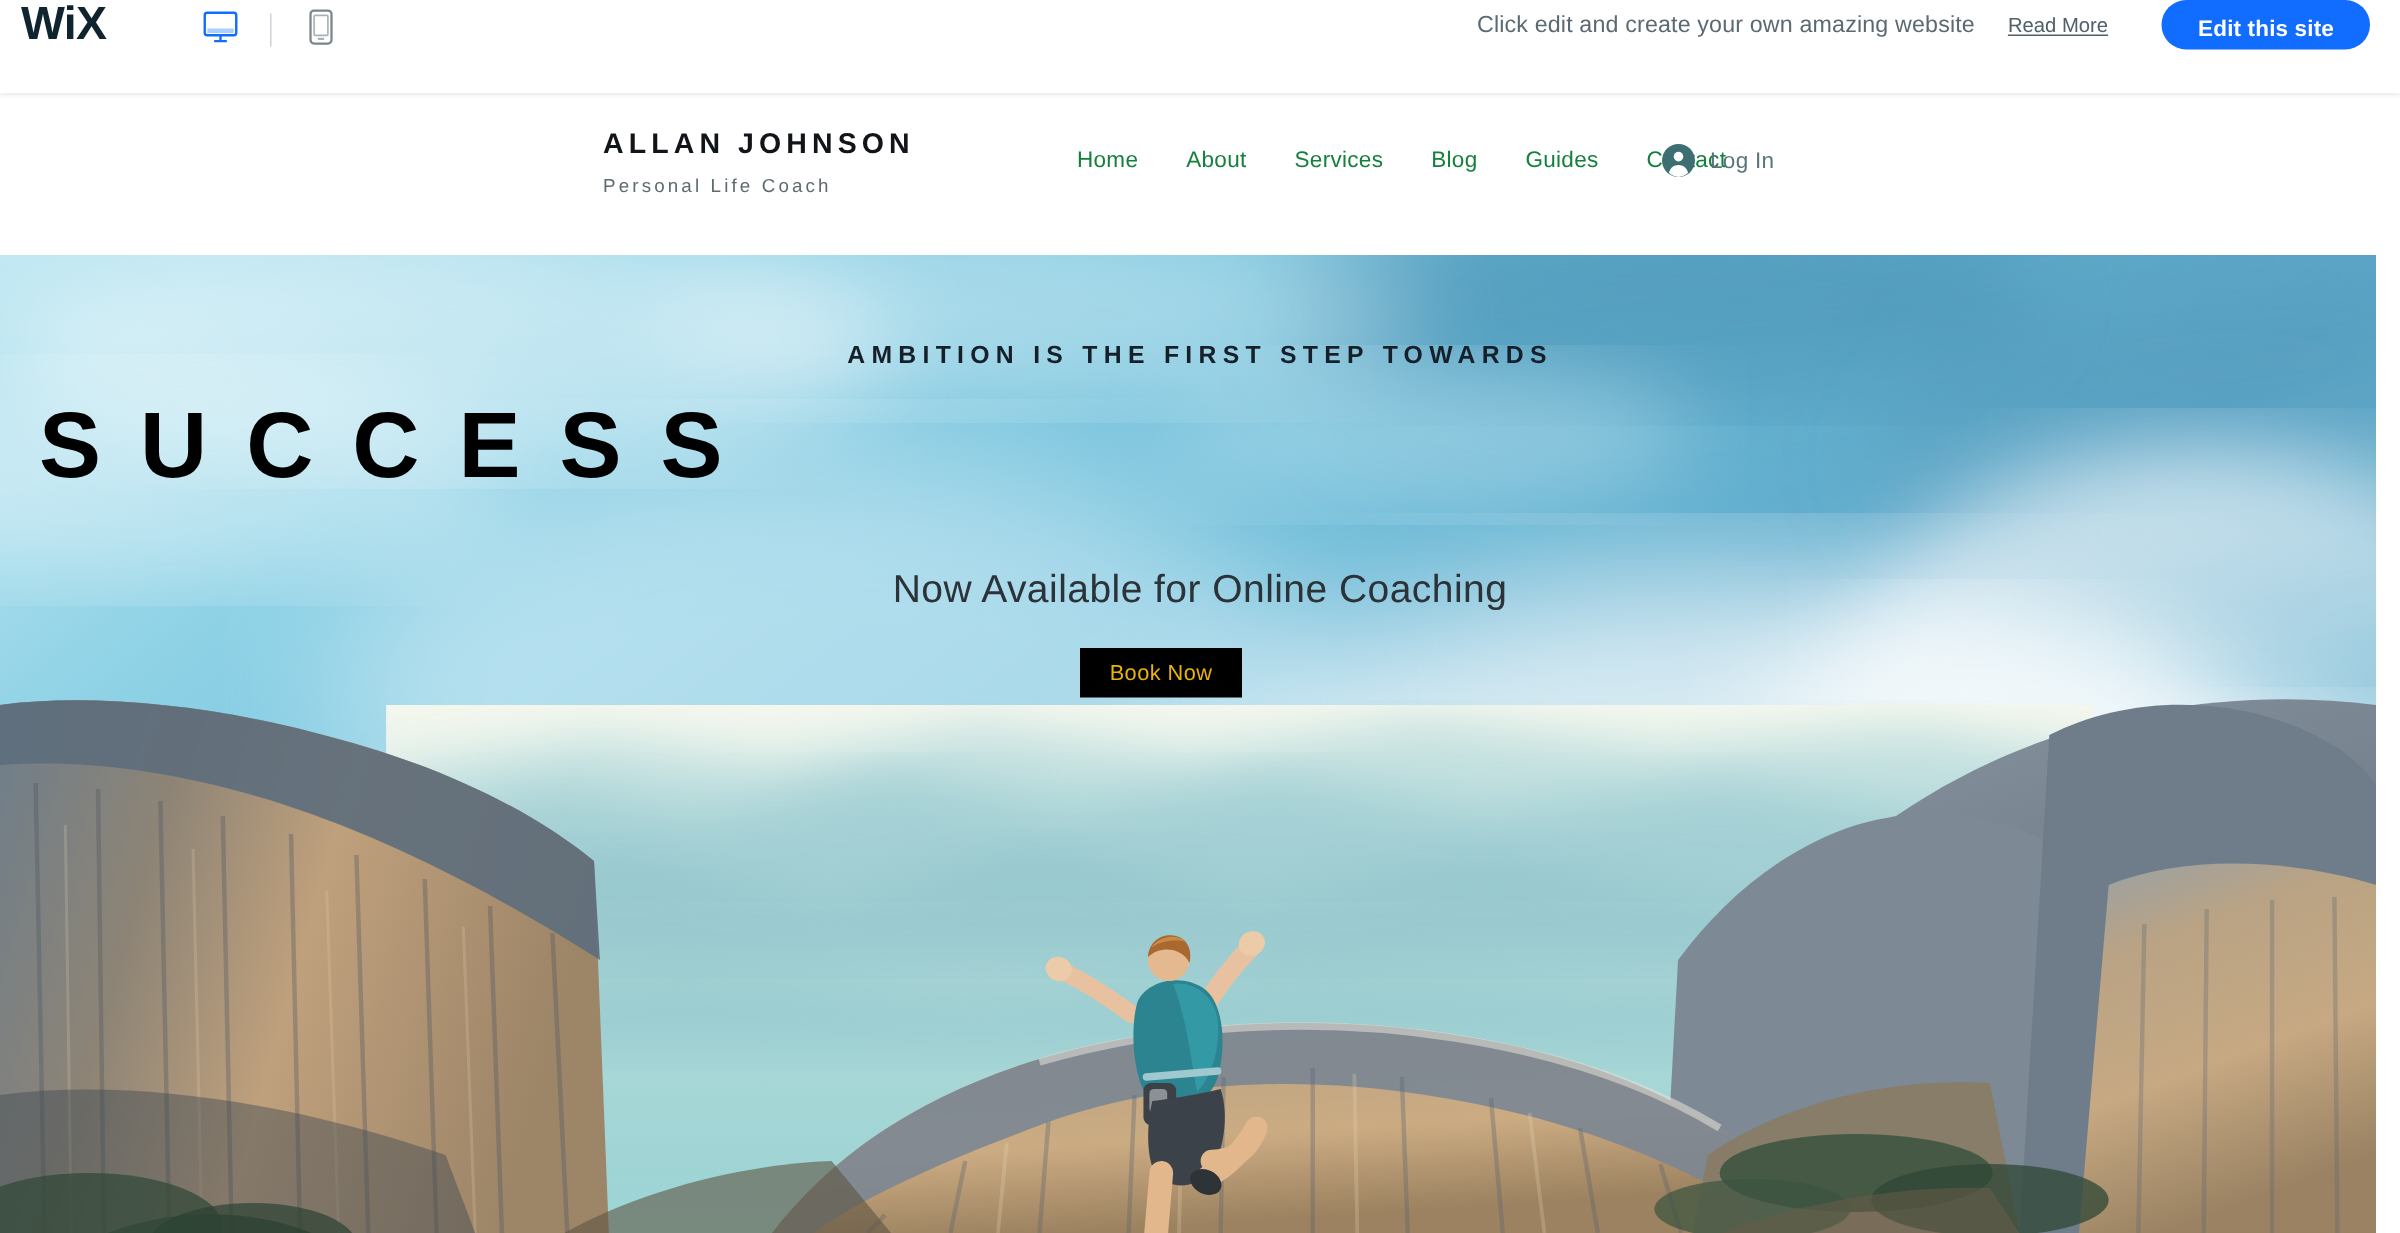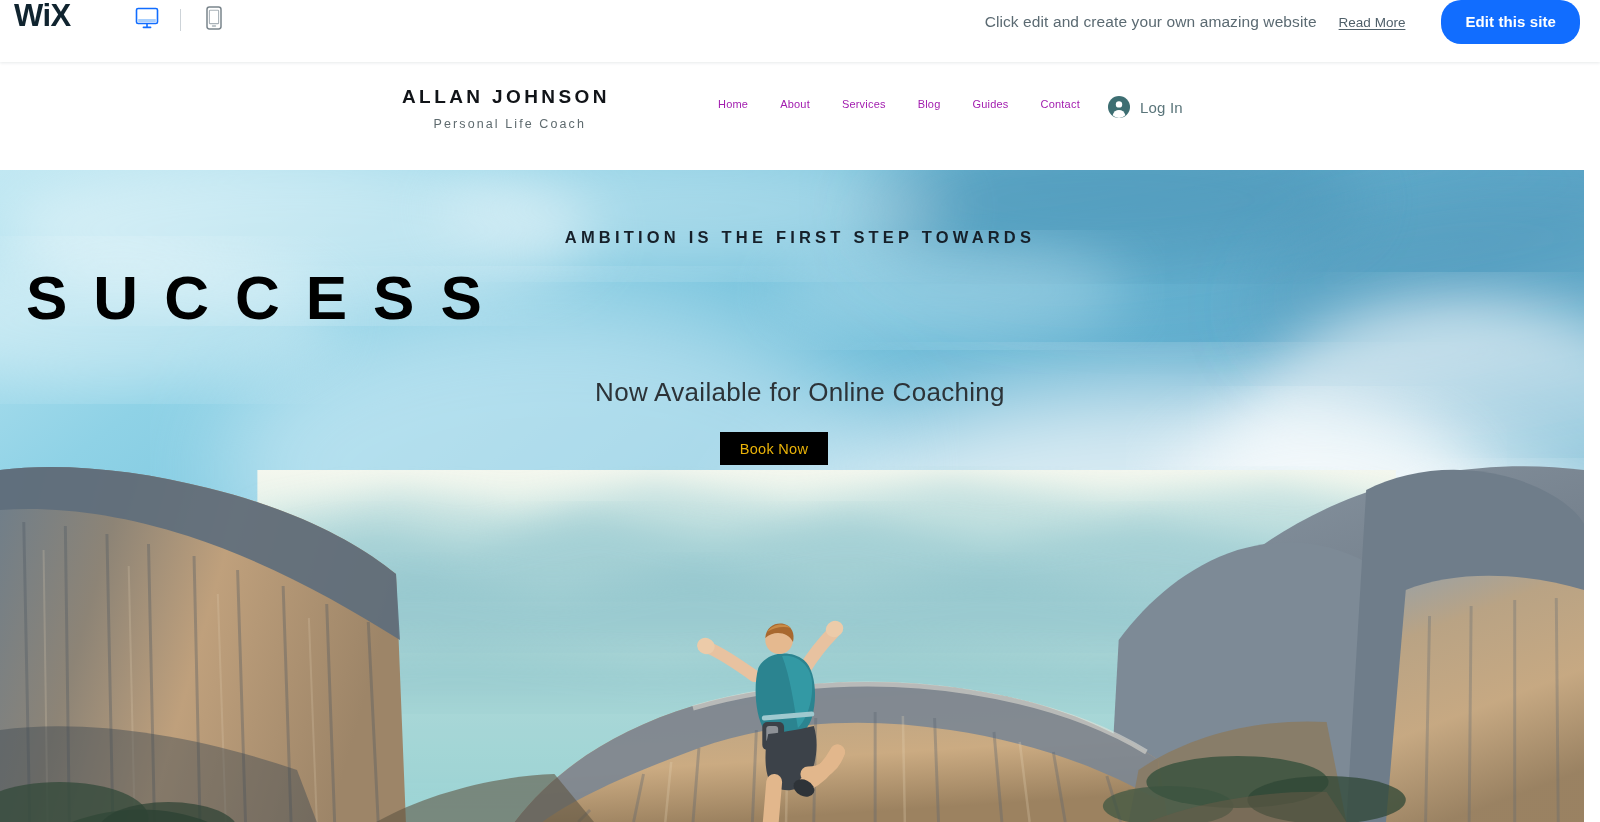--- a/index.html
+++ b/index.html
@@ -30,45 +30,45 @@
 
   .bar-right{ margin-left:auto; display:flex; align-items:center; padding-right:20px; }
   .promo-text{ font-size:15.5px; color:#5b6a72; letter-spacing:.1px;margin-left:37px; }
   .read-more{
     font-size:13.5px; color:#50606a; margin-left:22px;
     text-decoration:underline; text-underline-offset:2px; cursor:pointer;
   }
   .edit-site-btn{
     margin-left:36px; background:#116dff; color:#fff;
     font-size:15px; font-weight:700; letter-spacing:.1px;
-    padding:0 24px; height:44px; line-height:40px; border-radius:20px;
+    padding:0 24px; height:33px; line-height:40px; border-radius:20px;
     border:none; cursor:pointer; white-space:nowrap;
   }
 
   
   .site-header{
     position:absolute; left:0; top:62px; width:1600px; height:108px;
     background:#ffffff; z-index:30;
   }
   .brand{
-    position:absolute; left:402px; top:24px; width:184px; text-align:right;
+    position:absolute; left:402px; top:24px; width:184px; text-align:left;
   }
   .brand-name{
     font-size:19px; font-weight:700; letter-spacing:3.4px; color:#111418;
     white-space:nowrap;
   }
   .brand-tag{
     margin-top:9px; font-size:12.5px; letter-spacing:2.1px; color:#5e6a6e;
     white-space:nowrap;
   }
   .site-nav{
     position:absolute; left:718px; top:36px; display:flex; align-items:center;
   }
   .nav-item{
-    font-size:11px; color:#a21caf; margin-right:32px; cursor:pointer;
+    font-size:15px; color:#15803d; margin-right:32px; cursor:pointer;
     white-space:nowrap; letter-spacing:.2px;
   }
   .nav-item:last-child{ margin-right:0; }
   .login-area{
     position:absolute; left:1108px; top:34px; display:flex; align-items:center;
     cursor:pointer;
   }
   .avatar-icon{ width:22px; height:22px; }
   .login-label{ font-size:15px; color:#5a757a; margin-left:10px; letter-spacing:.2px; }
 

